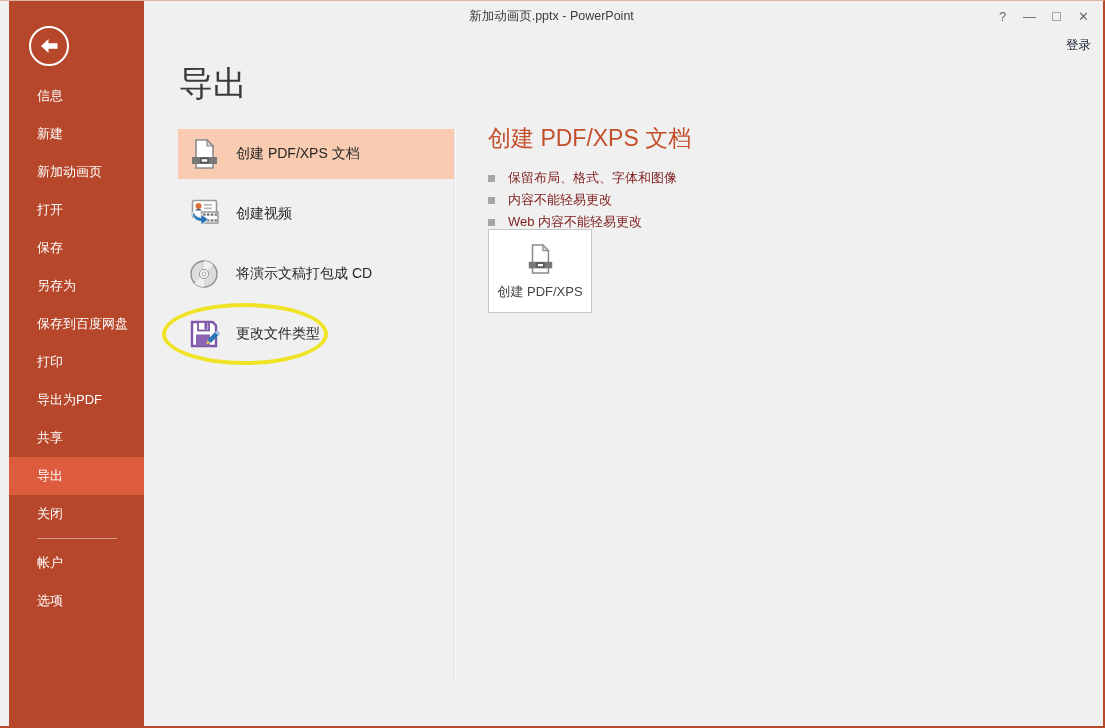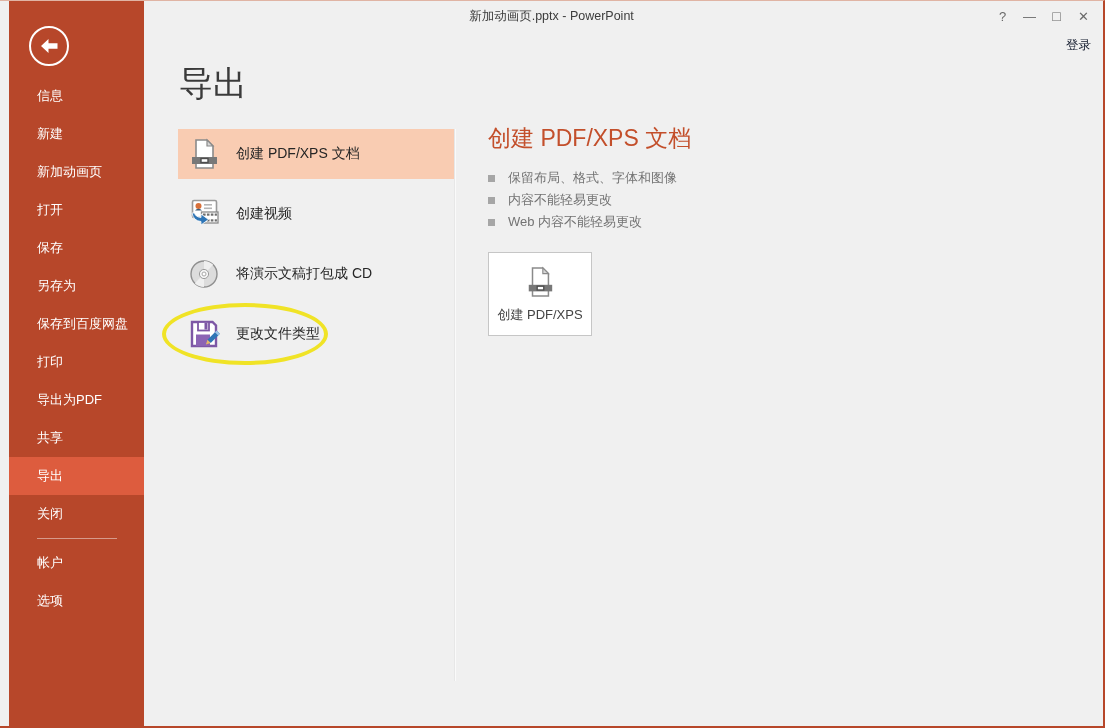--- a/index.html
+++ b/index.html
@@ -77,27 +77,27 @@
 
   .separator {
     position:absolute; left:454px; top:128px; height:552px; width:2px;
     background:#fafafa; border-left:1px solid #e7e7e7; z-index:1;
   }
 
   .detail { position:absolute; left:488px; top:122px; z-index:1; }
   .detail-heading { font-size:23px; font-weight:400; color:#c34f2b; margin-bottom:13px; white-space:nowrap; }
   .bullet-line { display:flex; align-items:center; height:22px; }
   .bullet-square { width:7px; height:7px; background:#a6a6a6; margin-right:13px; flex:0 0 7px; }
-  .bullet-text { font-size:13px; color:#737373; white-space:nowrap; }
+  .bullet-text { font-size:13px; color:#7f1d1d; white-space:nowrap; }
 
   .pdf-button {
     position:absolute; left:488px; top:228px; width:104px; height:84px;
     background:#fff; border:1px solid #c6c6c6; z-index:1;
     display:flex; flex-direction:column; align-items:center; justify-content:center;
-    gap:7px; cursor:pointer;margin-top:23px;
+    gap:7px; cursor:pointer;
   }
   .pdf-button .btn-label { font-size:13px; color:#444; white-space:nowrap; }
 </style>
 </head>
 <body>
 
 <div class="window">
 
   <div class="titlebar-title">新加动画页.pptx - PowerPoint</div>
   <div class="win-controls">

